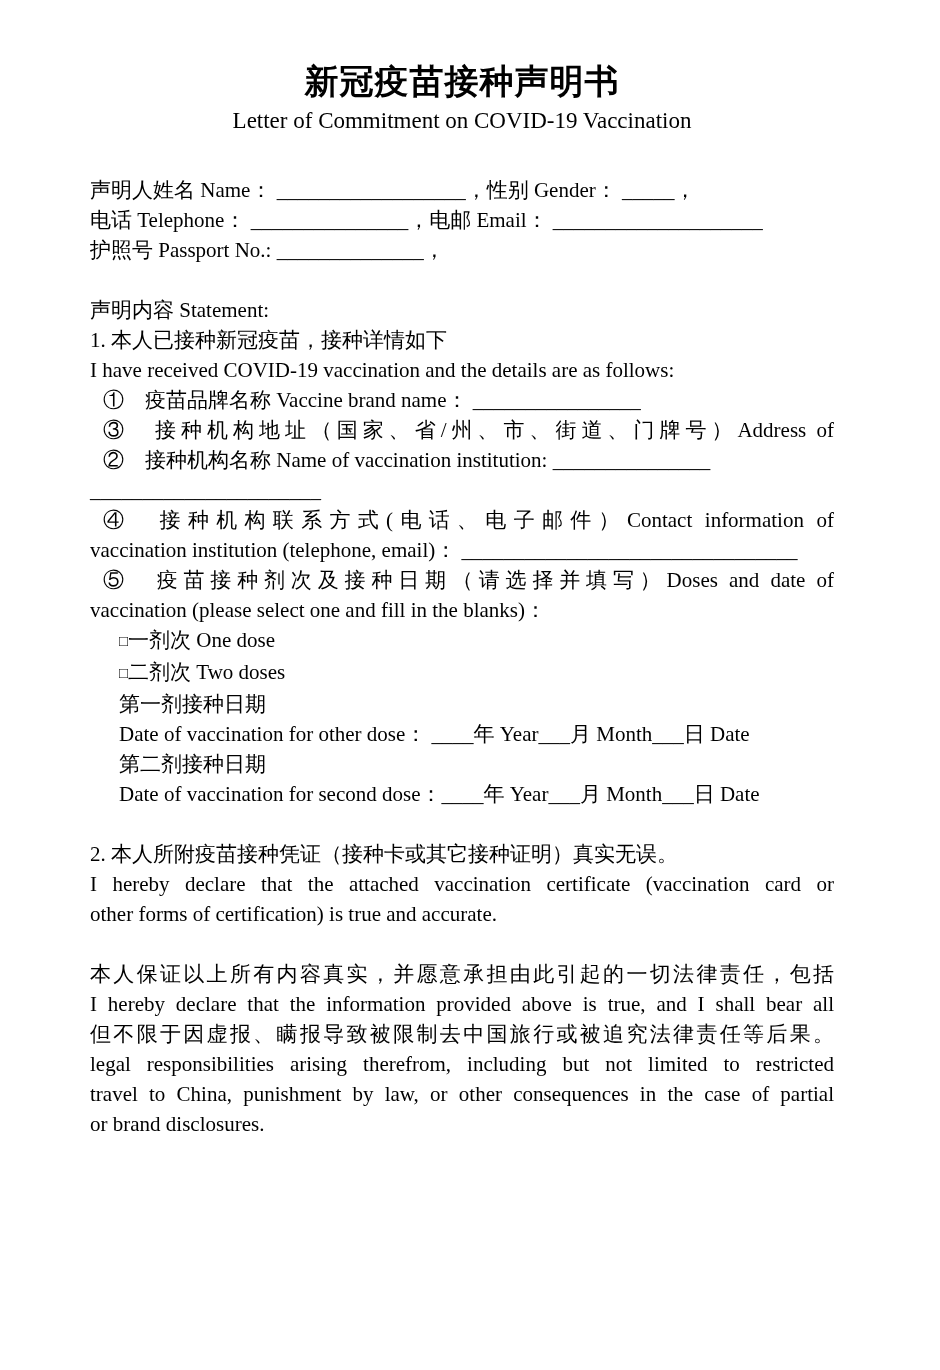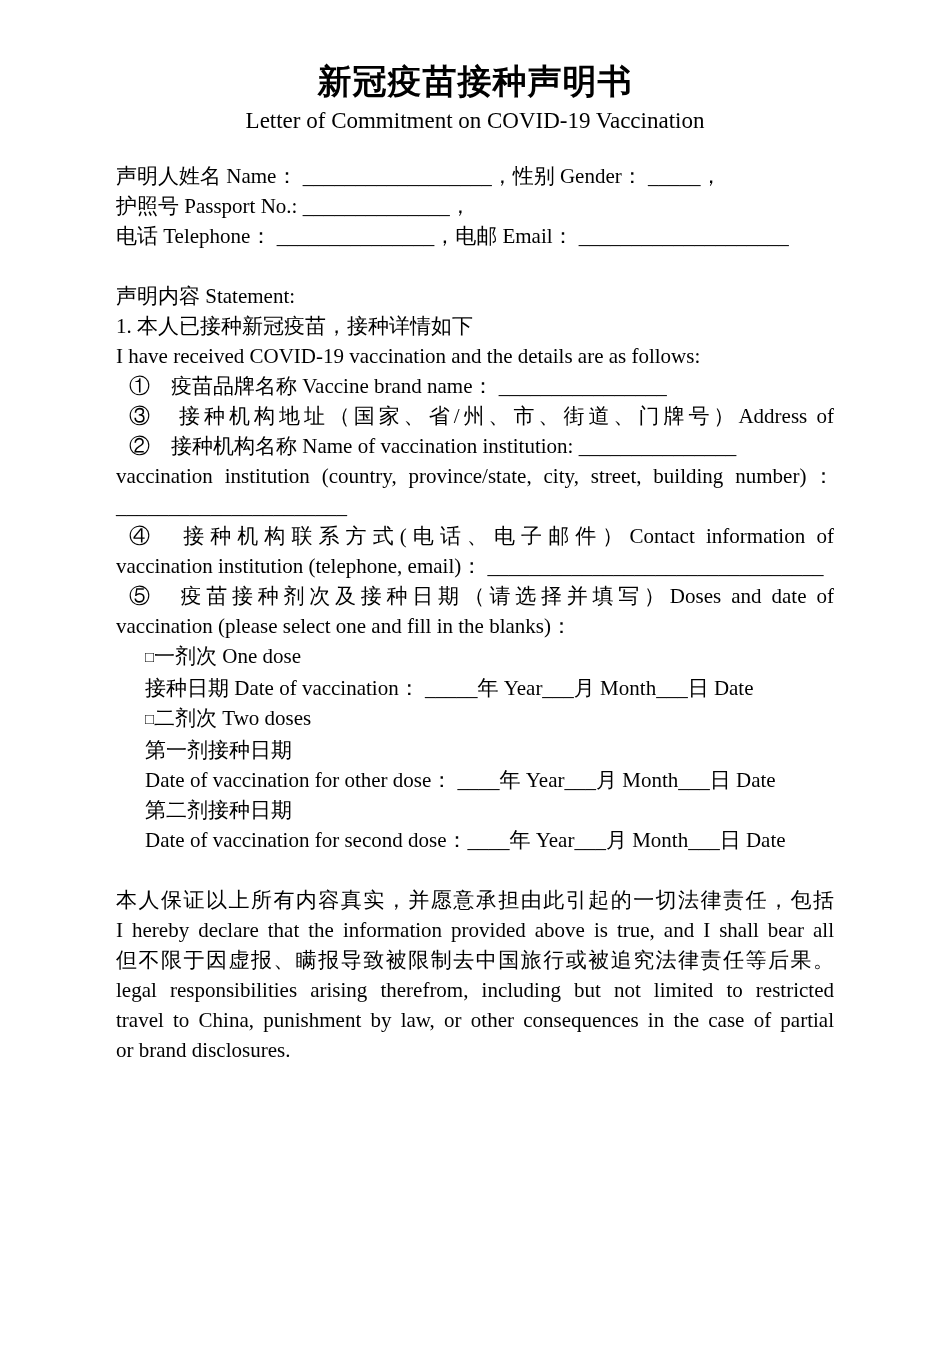--- a/index.html
+++ b/index.html
@@ -3,21 +3,21 @@
 <meta charset="utf-8">
 <style>
   html, body { margin: 0; padding: 0; background: #ffffff; }
   .sheet {
     position: relative;
     box-sizing: border-box;
     width: 940px;
     height: 1370px;
     background: #ffffff;
     color: #000000;
-    padding: 58px 106px 0 116px;
+    padding: 58px 106px 0 90px;
     font-family: "Liberation Serif", "DejaVu Serif", serif;
     font-size: 21px;
     line-height: 30px;
     overflow: hidden;
   }
   p { margin: 0; }
   .t-zh {
     margin: 0;
     font-size: 34px;
     font-weight: bold;
@@ -25,68 +25,71 @@
     line-height: 47px;
     letter-spacing: 1px;
   }
   .t-en {
     margin: 0;
     font-size: 23px;
     font-weight: normal;
     text-align: center;
     line-height: 31px;
   }
-  .personal { margin-top: 25px; }
+  .personal { margin-top: 39px; }
   .hdr { font-weight: normal; margin-top: 30px; }
   .jline { text-align: justify; text-align-last: justify; }
   .ind  { text-indent: 13px; }   
   .ind2 { padding-left: 29px; }  
   .sec  { margin-top: 30px; }
   .sig-block { margin-top: 45px; text-align: right; }
   .cbx { font-size: 15px; display: inline-block; transform: translateY(-1px); }
 </style>
 </head>
 <body>
 
 <div class="sheet">
 
   <h1 class="t-zh">新冠疫苗接种声明书</h1>
   <h2 class="t-en">Letter of Commitment on COVID-19 Vaccination</h2>
 
   <div class="personal">
     <p>声明人姓名 Name： __________________，性别 Gender： _____，</p>
+    <p>电话 Telephone： _______________，电邮 Email： ____________________</p>
     <p>护照号 Passport No.: ______________，</p>
-    <p>电话 Telephone： _______________，电邮 Email： ____________________</p>
   </div>
 
   <p class="hdr">声明内容 Statement:</p>
 
   <div>
     <p>1. 本人已接种新冠疫苗，接种详情如下</p>
     <p>I have received COVID-19 vaccination and the details are as follows:</p>
 
     <p class="ind">①　疫苗品牌名称 Vaccine brand name： ________________</p>
     <p class="ind jline">③　接种机构地址（国家、省/州、市、街道、门牌号）Address of</p>
     <p class="ind">②　接种机构名称 Name of vaccination institution: _______________</p>
-    <p class="jline">vaccination institution (country, province/state, city, street, building number)：</p>
     <p>______________________</p>
     <p class="ind jline">④　接种机构联系方式(电话、电子邮件）Contact information of</p>
     <p>vaccination institution (telephone, email)： ________________________________</p>
     <p class="ind jline">⑤　疫苗接种剂次及接种日期（请选择并填写）Doses and date of</p>
     <p>vaccination (please select one and fill in the blanks)：</p>
 
     <p class="ind2"><span class="cbx">□</span><span>一剂次 One dose</span></p>
-    <p class="ind2">接种日期 Date of vaccination： _____年 Year___月 Month___日 Date</p>
     <p class="ind2"><span class="cbx">□</span><span>二剂次 Two doses</span></p>
     <p class="ind2">第一剂接种日期</p>
     <p class="ind2">Date of vaccination for other dose： ____年 Year___月 Month___日 Date</p>
     <p class="ind2">第二剂接种日期</p>
     <p class="ind2">Date of vaccination for second dose：____年 Year___月 Month___日 Date</p>
   </div>
 
+  <div class="sec">
+    <p>2. 本人所附疫苗接种凭证（接种卡或其它接种证明）真实无误。</p>
+    <p class="jline">I hereby declare that the attached vaccination certificate (vaccination card or</p>
+    <p>other forms of certification) is true and accurate.</p>
+  </div>
 
   <div class="sec">
     <p class="jline">本人保证以上所有内容真实，并愿意承担由此引起的一切法律责任，包括</p>
     <p class="jline">I hereby declare that the information provided above is true, and I shall bear all</p>
     <p class="jline">但不限于因虚报、瞒报导致被限制去中国旅行或被追究法律责任等后果。</p>
     <p class="jline">legal responsibilities arising therefrom, including but not limited to restricted</p>
     <p class="jline">travel to China, punishment by law, or other consequences in the case of partial</p>
     <p>or brand disclosures.</p>
   </div>
 

